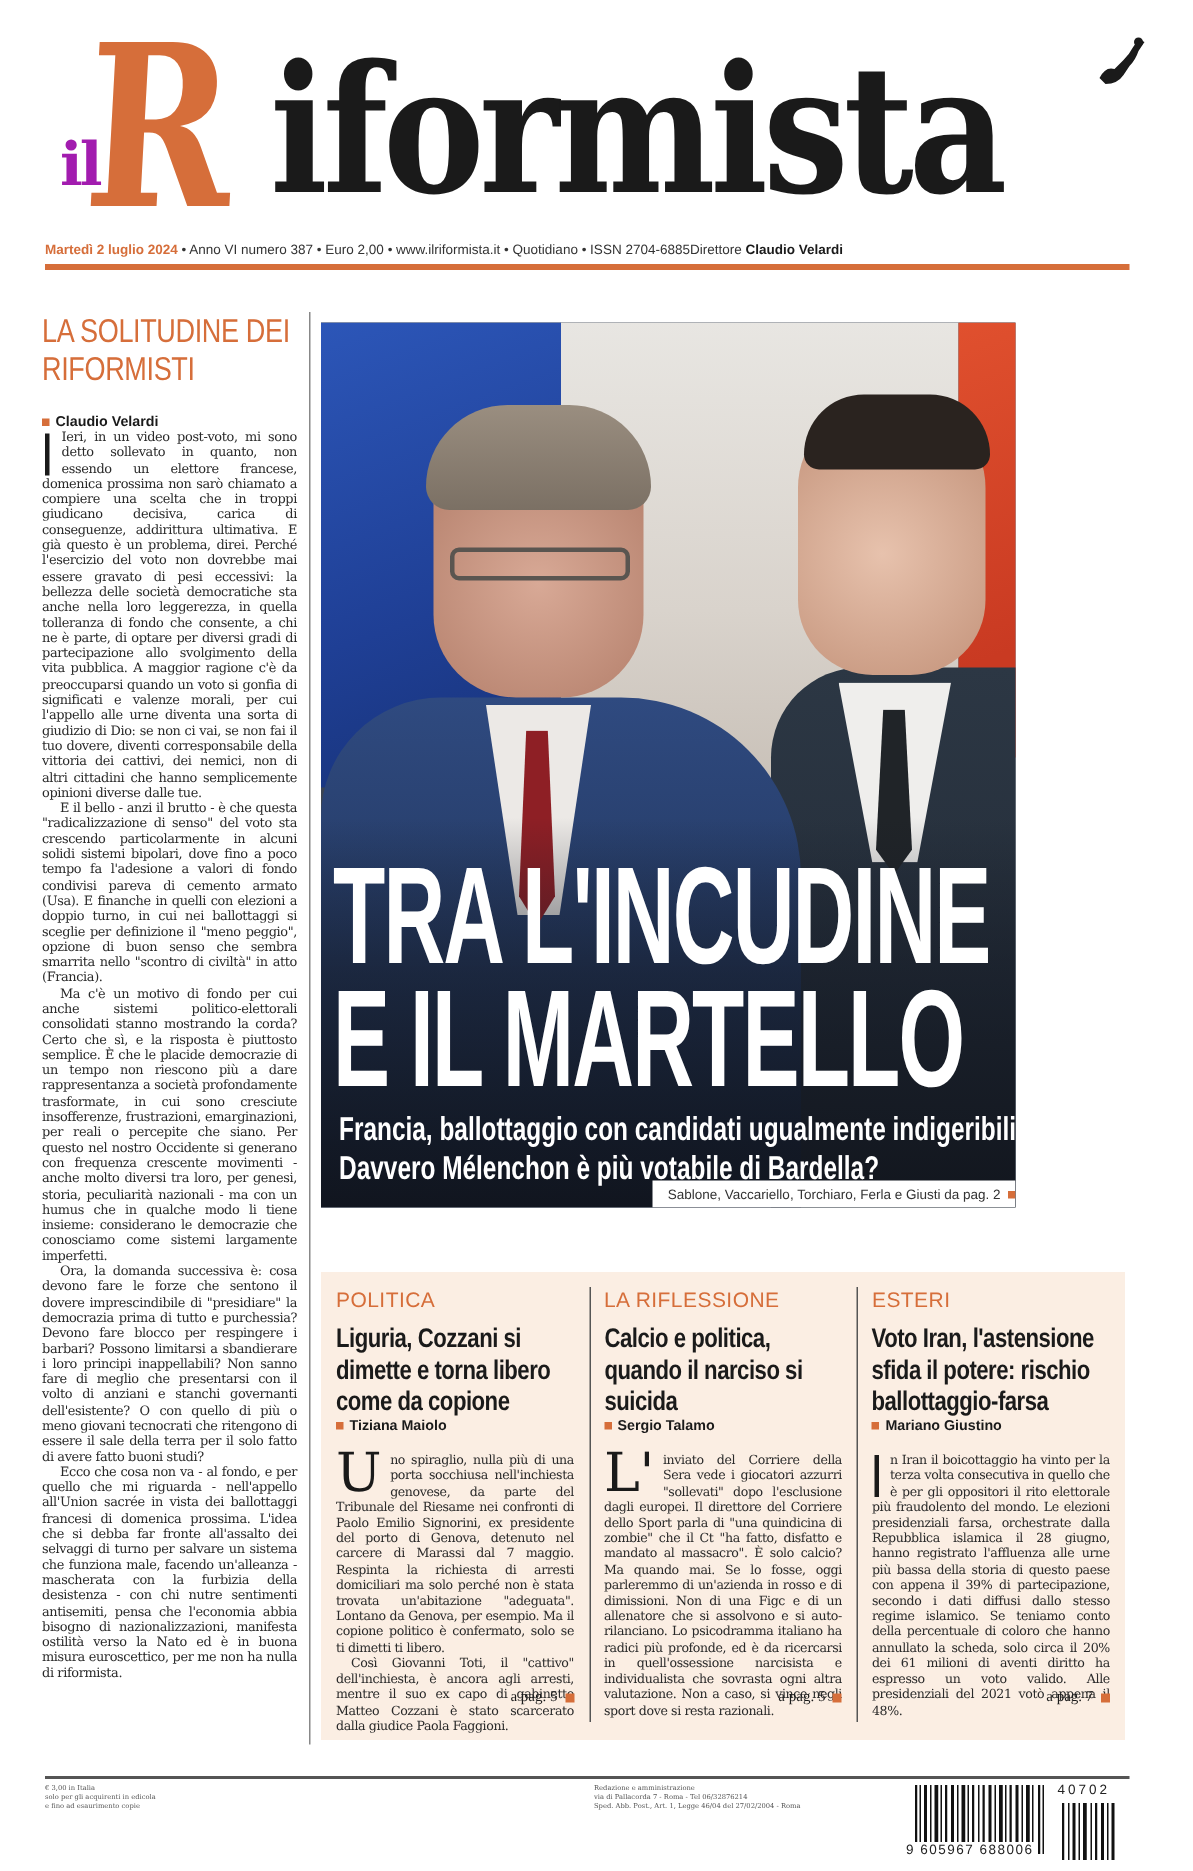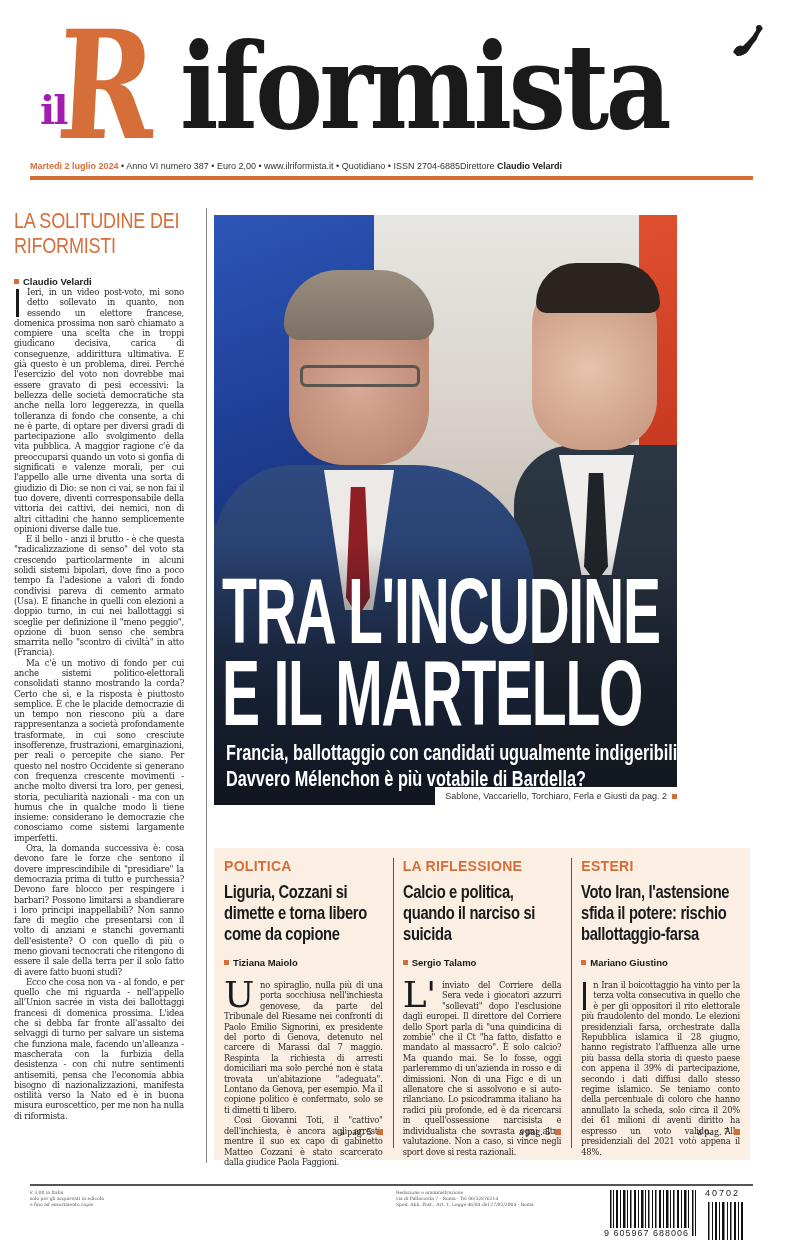--- a/index.html
+++ b/index.html
@@ -12,21 +12,21 @@
   .logo-r { position: absolute; left: 32px; top: -8px; font-family: "DejaVu Serif", serif; font-weight: bold; font-size: 150px; color: #d66e3a; line-height: 1; transform: scaleX(0.78) skewX(-4deg); transform-origin: left top; }
   .logo-rest { position: absolute; left: 150px; top: 10px; font-family: "DejaVu Serif", serif; font-weight: bold; font-size: 118px; color: #1a1a1a; line-height: 1; letter-spacing: -4px; transform: scaleX(0.86); transform-origin: left top; }
   .logo-mark { position: absolute; right: 0px; top: 4px; width: 36px; height: 40px; }
 
   .dateline { position: absolute; left: 30px; top: 161px; width: 723px; font-family: "Liberation Sans", sans-serif; font-size: 9px; color: #333; display: flex; justify-content: flex-start; }
   .dateline .date { color: #d66e3a; font-weight: bold; }
   .dateline .dir b { font-weight: bold; color: #1a1a1a; }
   .rule-orange { position: absolute; left: 30px; top: 176px; width: 723px; height: 4px; background: #d66e3a; }
 
   
-  .editorial { position: absolute; left: 14px; top: 208px; width: 170px; }
+  .editorial { position: absolute; left: 28px; top: 208px; width: 170px; }
   .ed-title { font-family: "Liberation Sans", sans-serif; font-size: 22px; line-height: 25px; color: #d66e3a; transform: scaleX(0.82); transform-origin: left top; width: 210px; letter-spacing: -0.3px; }
   .byline { font-family: "Liberation Sans", sans-serif; font-size: 9.5px; font-weight: bold; color: #1a1a1a; margin-top: 18px; display: flex; align-items: center; gap: 4px; }
   .byline .sq { width: 5px; height: 5px; background: #d66e3a; display: inline-block; }
   .ed-body { font-size: 8.6px; line-height: 10.3px; text-align: justify; hyphens: auto; color: #2a2a2a; letter-spacing: -0.25px; }
   .ed-body p { text-indent: 12px; }
   .ed-body p:first-child { text-indent: 0; }
   .dropcap-bar { float: left; width: 3px; height: 28px; background: #1a1a1a; margin: 2px 8px 0 2px; }
   .col-rule { position: absolute; left: 206px; top: 208px; width: 1px; height: 955px; background: #888; }
 
   
@@ -49,23 +49,23 @@
 
   .hero-headline { position: absolute; left: 8px; top: 355px; width: 530px; font-family: "Liberation Sans", sans-serif; font-weight: bold; color: #ffffff; font-size: 92px; line-height: 82px; letter-spacing: -2px; transform: scaleX(0.62); transform-origin: left top; white-space: nowrap; }
   .hero-deck { position: absolute; left: 12px; top: 525px; width: 700px; font-family: "Liberation Sans", sans-serif; font-weight: bold; color: #ffffff; font-size: 22px; line-height: 26px; transform: scaleX(0.74); transform-origin: left top; }
   .hero-credit { position: absolute; right: 0; bottom: 0; background: #ffffff; padding: 4px 0 4px 10px; font-family: "Liberation Sans", sans-serif; font-size: 9px; color: #333; display: flex; align-items: center; gap: 5px; }
   .hero-credit .sq { width: 5px; height: 5px; background: #d66e3a; display: inline-block; }
 
   
   .boxes { position: absolute; left: 214px; top: 848px; width: 536px; height: 312px; background: #fbeee3; display: flex; }
   .box { position: relative; width: 33.33%; padding: 10px 10px 0 10px; }
   .box + .box::before { content: ""; position: absolute; left: 0; top: 10px; width: 1px; height: 290px; background: #555; }
-  .kicker { font-family: "Liberation Sans", sans-serif; font-weight: bold; font-size: 14px; color: #d66e3a; letter-spacing: 0.3px; }
+  .kicker { font-family: "Liberation Sans", sans-serif; font-weight: normal; font-size: 14px; color: #d66e3a; letter-spacing: 0.3px; }
   .box-title { margin-top: 8px; font-family: "Liberation Sans", sans-serif; font-weight: bold; font-size: 18px; line-height: 21px; color: #1a1a1a; transform: scaleX(0.82); transform-origin: left top; width: 200px; letter-spacing: -0.4px; }
-  .box .byline { margin-top: 12px; }
+  .box .byline { margin-top: 0; }
   .box-body { margin-top: 12px; font-size: 8.4px; line-height: 10.4px; text-align: justify; color: #2a2a2a; letter-spacing: -0.25px; }
   .box-body p { text-indent: 10px; }
   .box-body p:first-child { text-indent: 0; }
   .dropcap { float: left; font-family: "DejaVu Serif", serif; font-size: 36px; line-height: 30px; margin: 0 6px 0 0; color: #1a1a1a; font-weight: normal; }
   .dropcap-thin { float: left; width: 3px; height: 28px; background: #1a1a1a; margin: 2px 7px 0 2px; }
   .box-ref { position: absolute; right: 10px; top: 278px; font-family: Liberation Serif, serif; font-size: 10px; color: #1a1a1a; display: flex; align-items: center; gap: 5px; text-align: center; }
   .box-ref .sq { width: 6px; height: 6px; background: #d66e3a; display: inline-block; }
 
   
   .footer-rule { position: absolute; left: 30px; top: 1184px; width: 723px; height: 2px; background: #555; }

